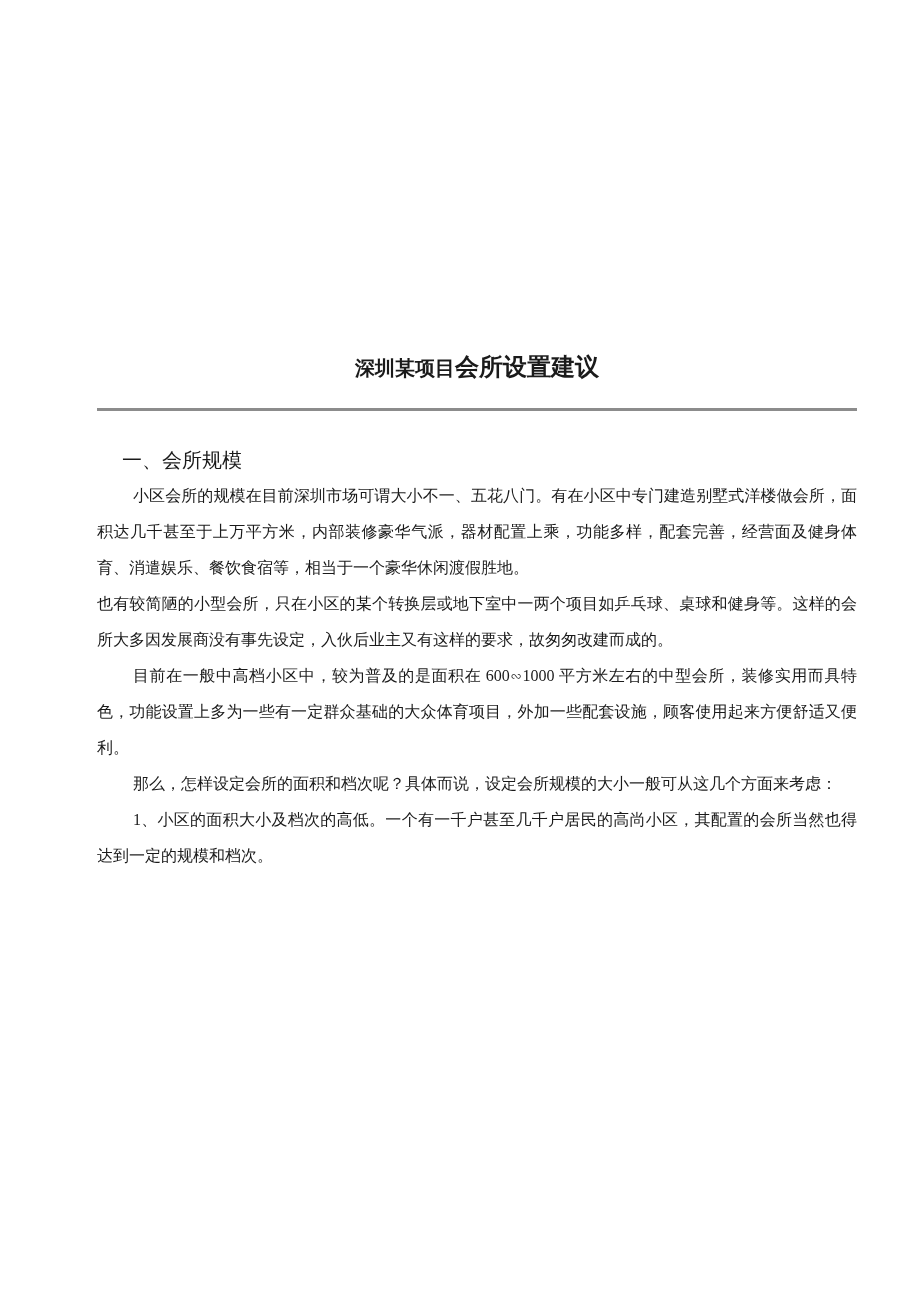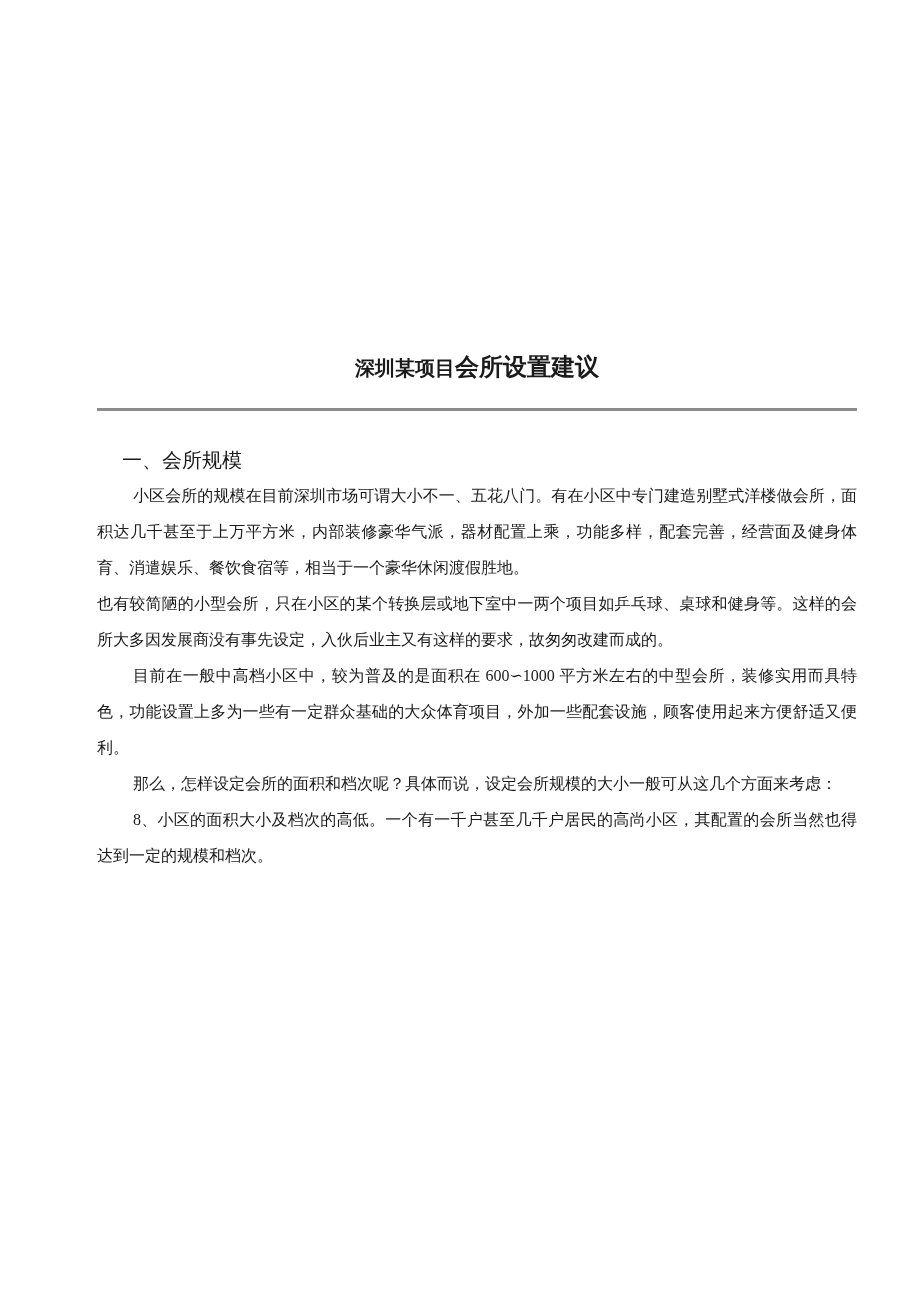--- a/index.html
+++ b/index.html
@@ -62,20 +62,21 @@
     padding-left: 25px;
     font-size: 20px;
     line-height: 36px;
   }
   .body-text p {
     margin: 0;
     font-size: 16px;
     line-height: 36px;
     text-align: justify;
     text-justify: inter-ideograph;
+    font-family: Liberation Serif, serif;
   }
   .body-text p.indent {
     text-indent: 36px;
   }
 </style>
 </head>
 <body>
 
 <div class="page">
 
@@ -88,17 +89,17 @@
 
     <div class="title-rule"></div>
 
     <div class="section-heading">一、会所规模</div>
 
     <div class="body-text">
       <p class="indent">小区会所的规模在目前深圳市场可谓大小不一、五花八门。有在小区中专门建造别墅式洋楼做会所，面积达几千甚至于上万平方米，内部装修豪华气派，器材配置上乘，功能多样，配套完善，经营面及健身体育、消遣娱乐、餐饮食宿等，相当于一个豪华休闲渡假胜地。</p>
       <p>也有较简陋的小型会所，只在小区的某个转换层或地下室中一两个项目如乒乓球、桌球和健身等。这样的会所大多因发展商没有事先设定，入伙后业主又有这样的要求，故匆匆改建而成的。</p>
       <p class="indent">目前在一般中高档小区中，较为普及的是面积在 600∽1000 平方米左右的中型会所，装修实用而具特色，功能设置上多为一些有一定群众基础的大众体育项目，外加一些配套设施，顾客使用起来方便舒适又便利。</p>
       <p class="indent">那么，怎样设定会所的面积和档次呢？具体而说，设定会所规模的大小一般可从这几个方面来考虑：</p>
-      <p class="indent">8、小区的面积大小及档次的高低。一个有一千户甚至几千户居民的高尚小区，其配置的会所当然也得达到一定的规模和档次。</p>
+      <p class="indent">1、小区的面积大小及档次的高低。一个有一千户甚至几千户居民的高尚小区，其配置的会所当然也得达到一定的规模和档次。</p>
     </div>
 
   </div>
 </div>
 
 </body></html>

